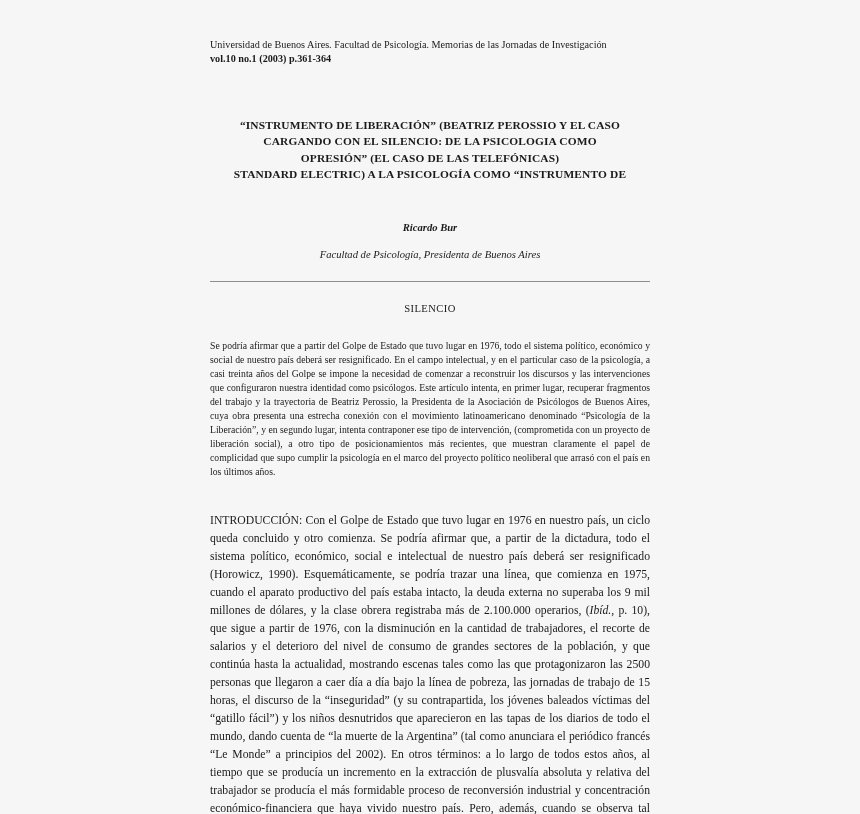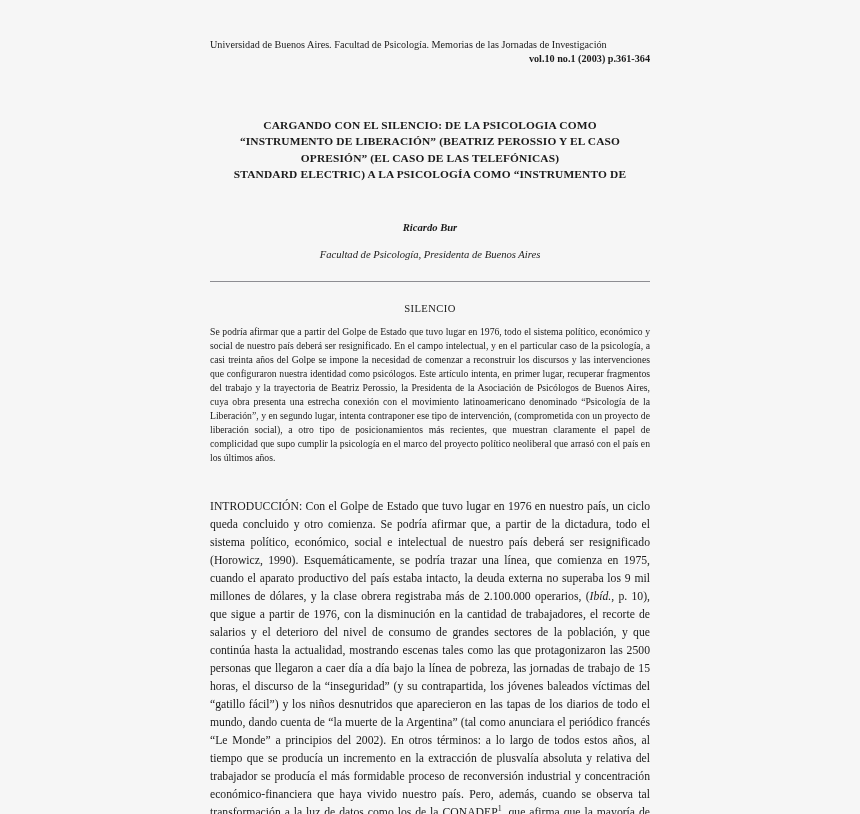--- a/index.html
+++ b/index.html
@@ -31,21 +31,20 @@
 
   
   .journal-header {
     margin-top: 38px;
     font-size: 10.2px;
     line-height: 14px;
     color: #1a1a1a;
   }
   .journal-header .line2 {
     font-weight: bold;
-    text-align: right;
   }
 
   
   .title {
     margin-top: 51px;
     text-align: center;
     font-weight: bold;
     font-size: 11.4px;
     line-height: 16.4px;
     letter-spacing: 0.15px;
@@ -76,21 +75,21 @@
   }
 
   
   .abstract-heading {
     margin-top: 21px;
     text-align: center;
     font-size: 10.6px;
     letter-spacing: 0.4px;
   }
   .abstract-body {
-    margin-top: 11px;
+    margin-top: 25px;
     text-align: justify;
     font-size: 9.7px;
     line-height: 14.1px;
     hyphens: none;
   }
 
   
   .body-para {
     margin-top: 32px;
     text-align: justify;
@@ -111,22 +110,22 @@
 
 <div class="page">
   <div class="content">
 
     <div class="journal-header">
       <div>Universidad de Buenos Aires. Facultad de Psicología. Memorias de las Jornadas de Investigación</div>
       <div class="line2">vol.10 no.1 (2003) p.361-364</div>
     </div>
 
     <div class="title">
+      <div>“INSTRUMENTO DE LIBERACIÓN” (BEATRIZ PEROSSIO Y EL CASO</div>
       <div>CARGANDO CON EL SILENCIO: DE LA PSICOLOGIA COMO</div>
-      <div>“INSTRUMENTO DE LIBERACIÓN” (BEATRIZ PEROSSIO Y EL CASO</div>
       <div>OPRESIÓN” (EL CASO DE LAS TELEFÓNICAS)</div>
       <div>STANDARD ELECTRIC) A LA PSICOLOGÍA COMO “INSTRUMENTO DE</div>
     </div>
 
     <div class="author">Ricardo Bur</div>
     <div class="affiliation">Facultad de Psicología, Presidenta de Buenos Aires</div>
 
     <hr class="rule">
 
     <div class="abstract-heading">SILENCIO</div>

